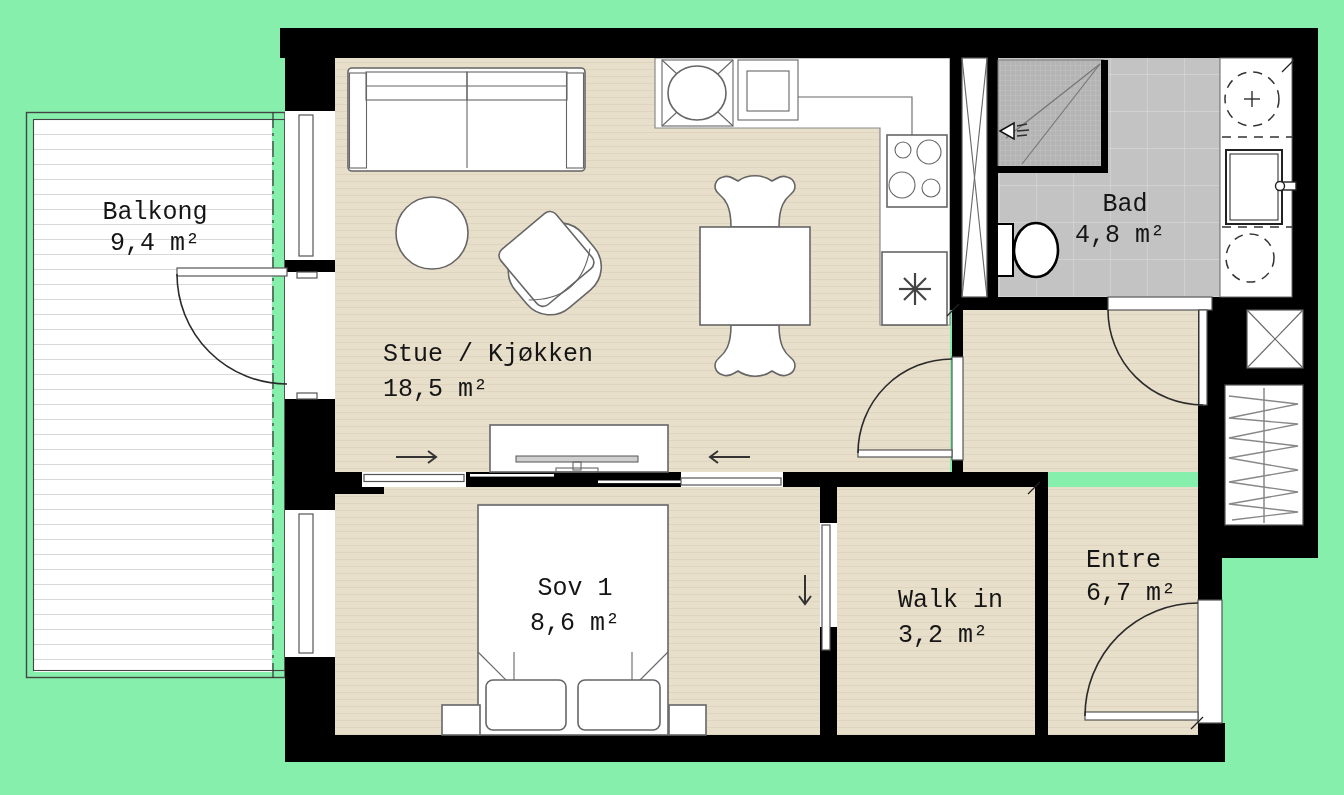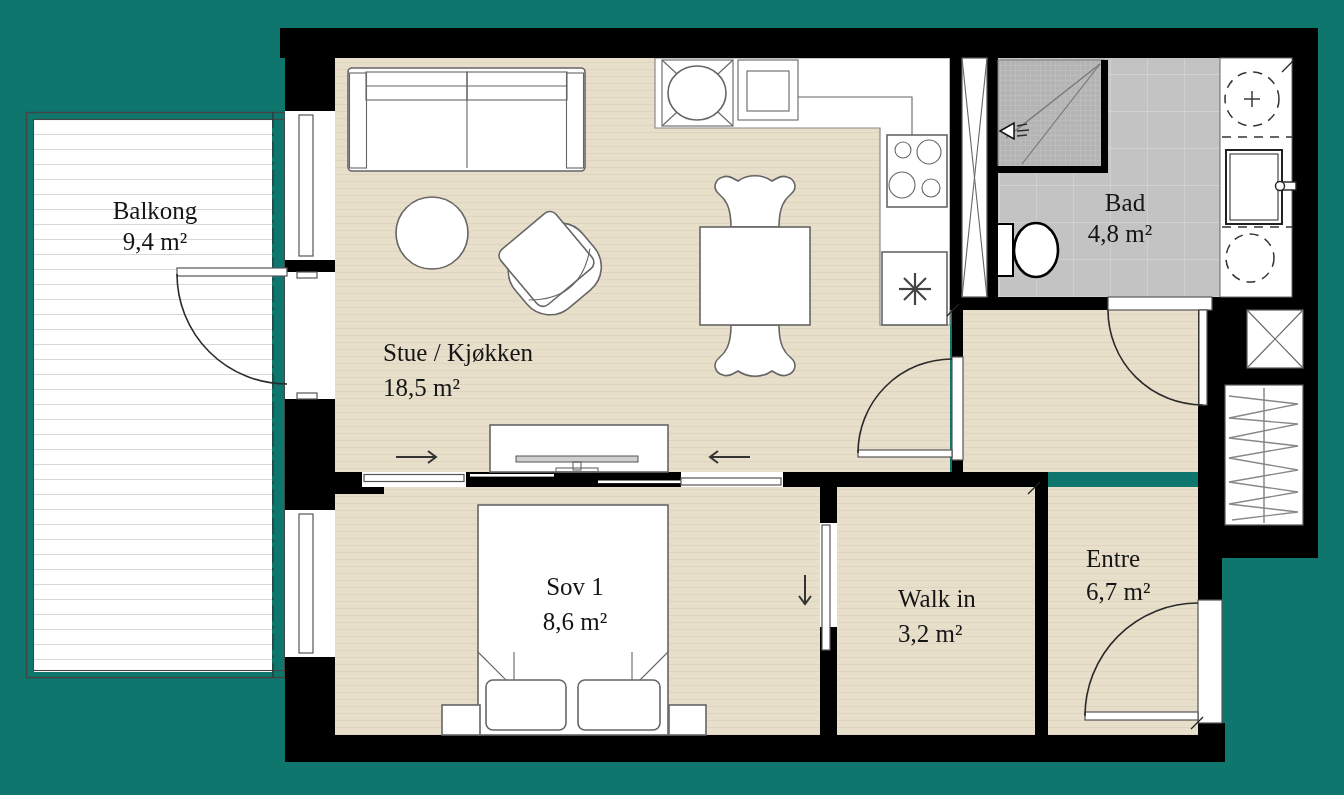--- a/index.html
+++ b/index.html
@@ -1,17 +1,17 @@
 <!DOCTYPE html>
 <html style="--c-wall: #000000; --c-floor: #e8dfcb; --c-floor-stripe: #ded4bf; --c-tile: #c3c3c3; --c-tile-line: #d6d6d6; --c-shower: #b4b4b4; --c-shower-line: #c8c8c8; --c-deck-line: #d8d8d8; --c-outline: #666666; --c-arc: #2b2b2b; --c-text: #151515;"><head>
 <meta charset="utf-8">
 <style>
   html,body{margin:0;padding:0;background:#fff;}
-  .stage{position:relative;width:1344px;height:795px;background:#0f766e;overflow:hidden;
-         font-family:Liberation Serif, serif;}
+  .stage{position:relative;width:1344px;height:795px;background:#86efac;overflow:hidden;
+         font-family:Liberation Mono, monospace;}
   svg{display:block}
   .wall{fill:var(--c-wall);}
   .white{fill:#ffffff;}
   .arc{stroke:var(--c-arc);fill:none;stroke-width:1.6;}
   .furn{fill:#ffffff;stroke:var(--c-outline);stroke-width:1.6;}
   .furnthin{fill:none;stroke:var(--c-outline);stroke-width:1.1;}
   .fixline{stroke:#2e2e2e;fill:none;}
   .glass{fill:#ffffff;stroke:#555555;stroke-width:1.2;}
   .tick{stroke:#222;stroke-width:1.2;}
   .label{font-size:25px;fill:var(--c-text);}

